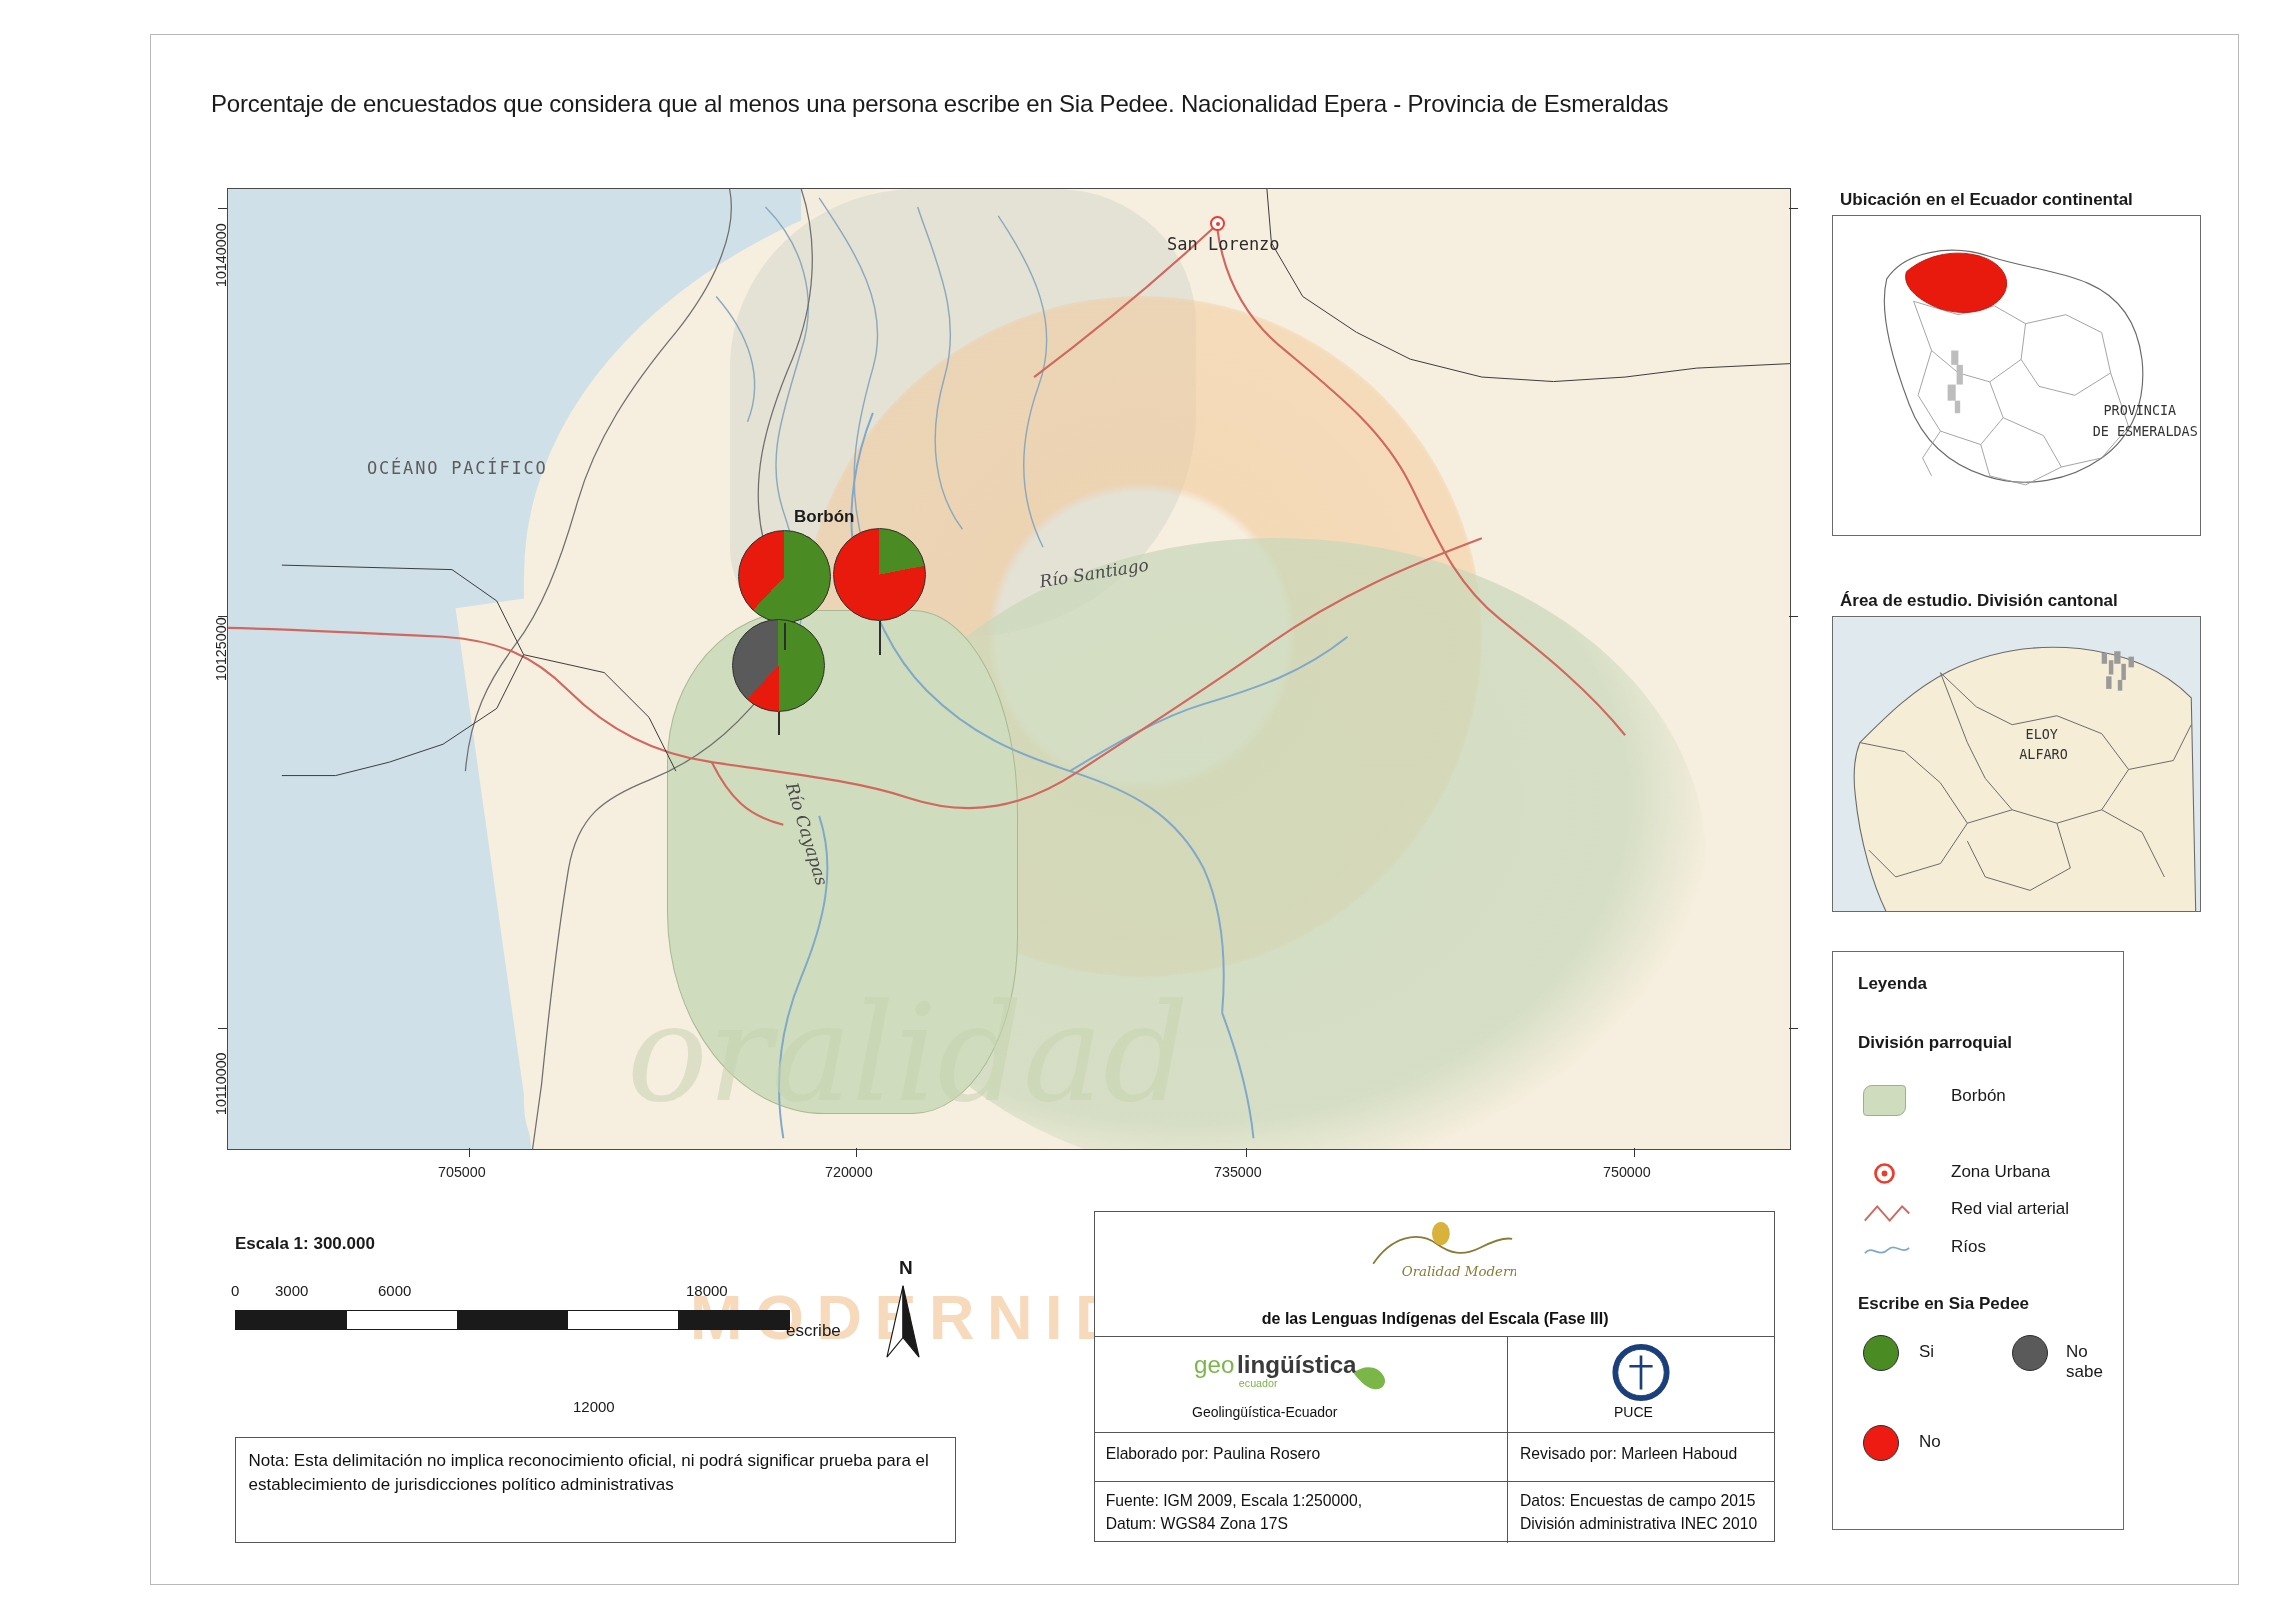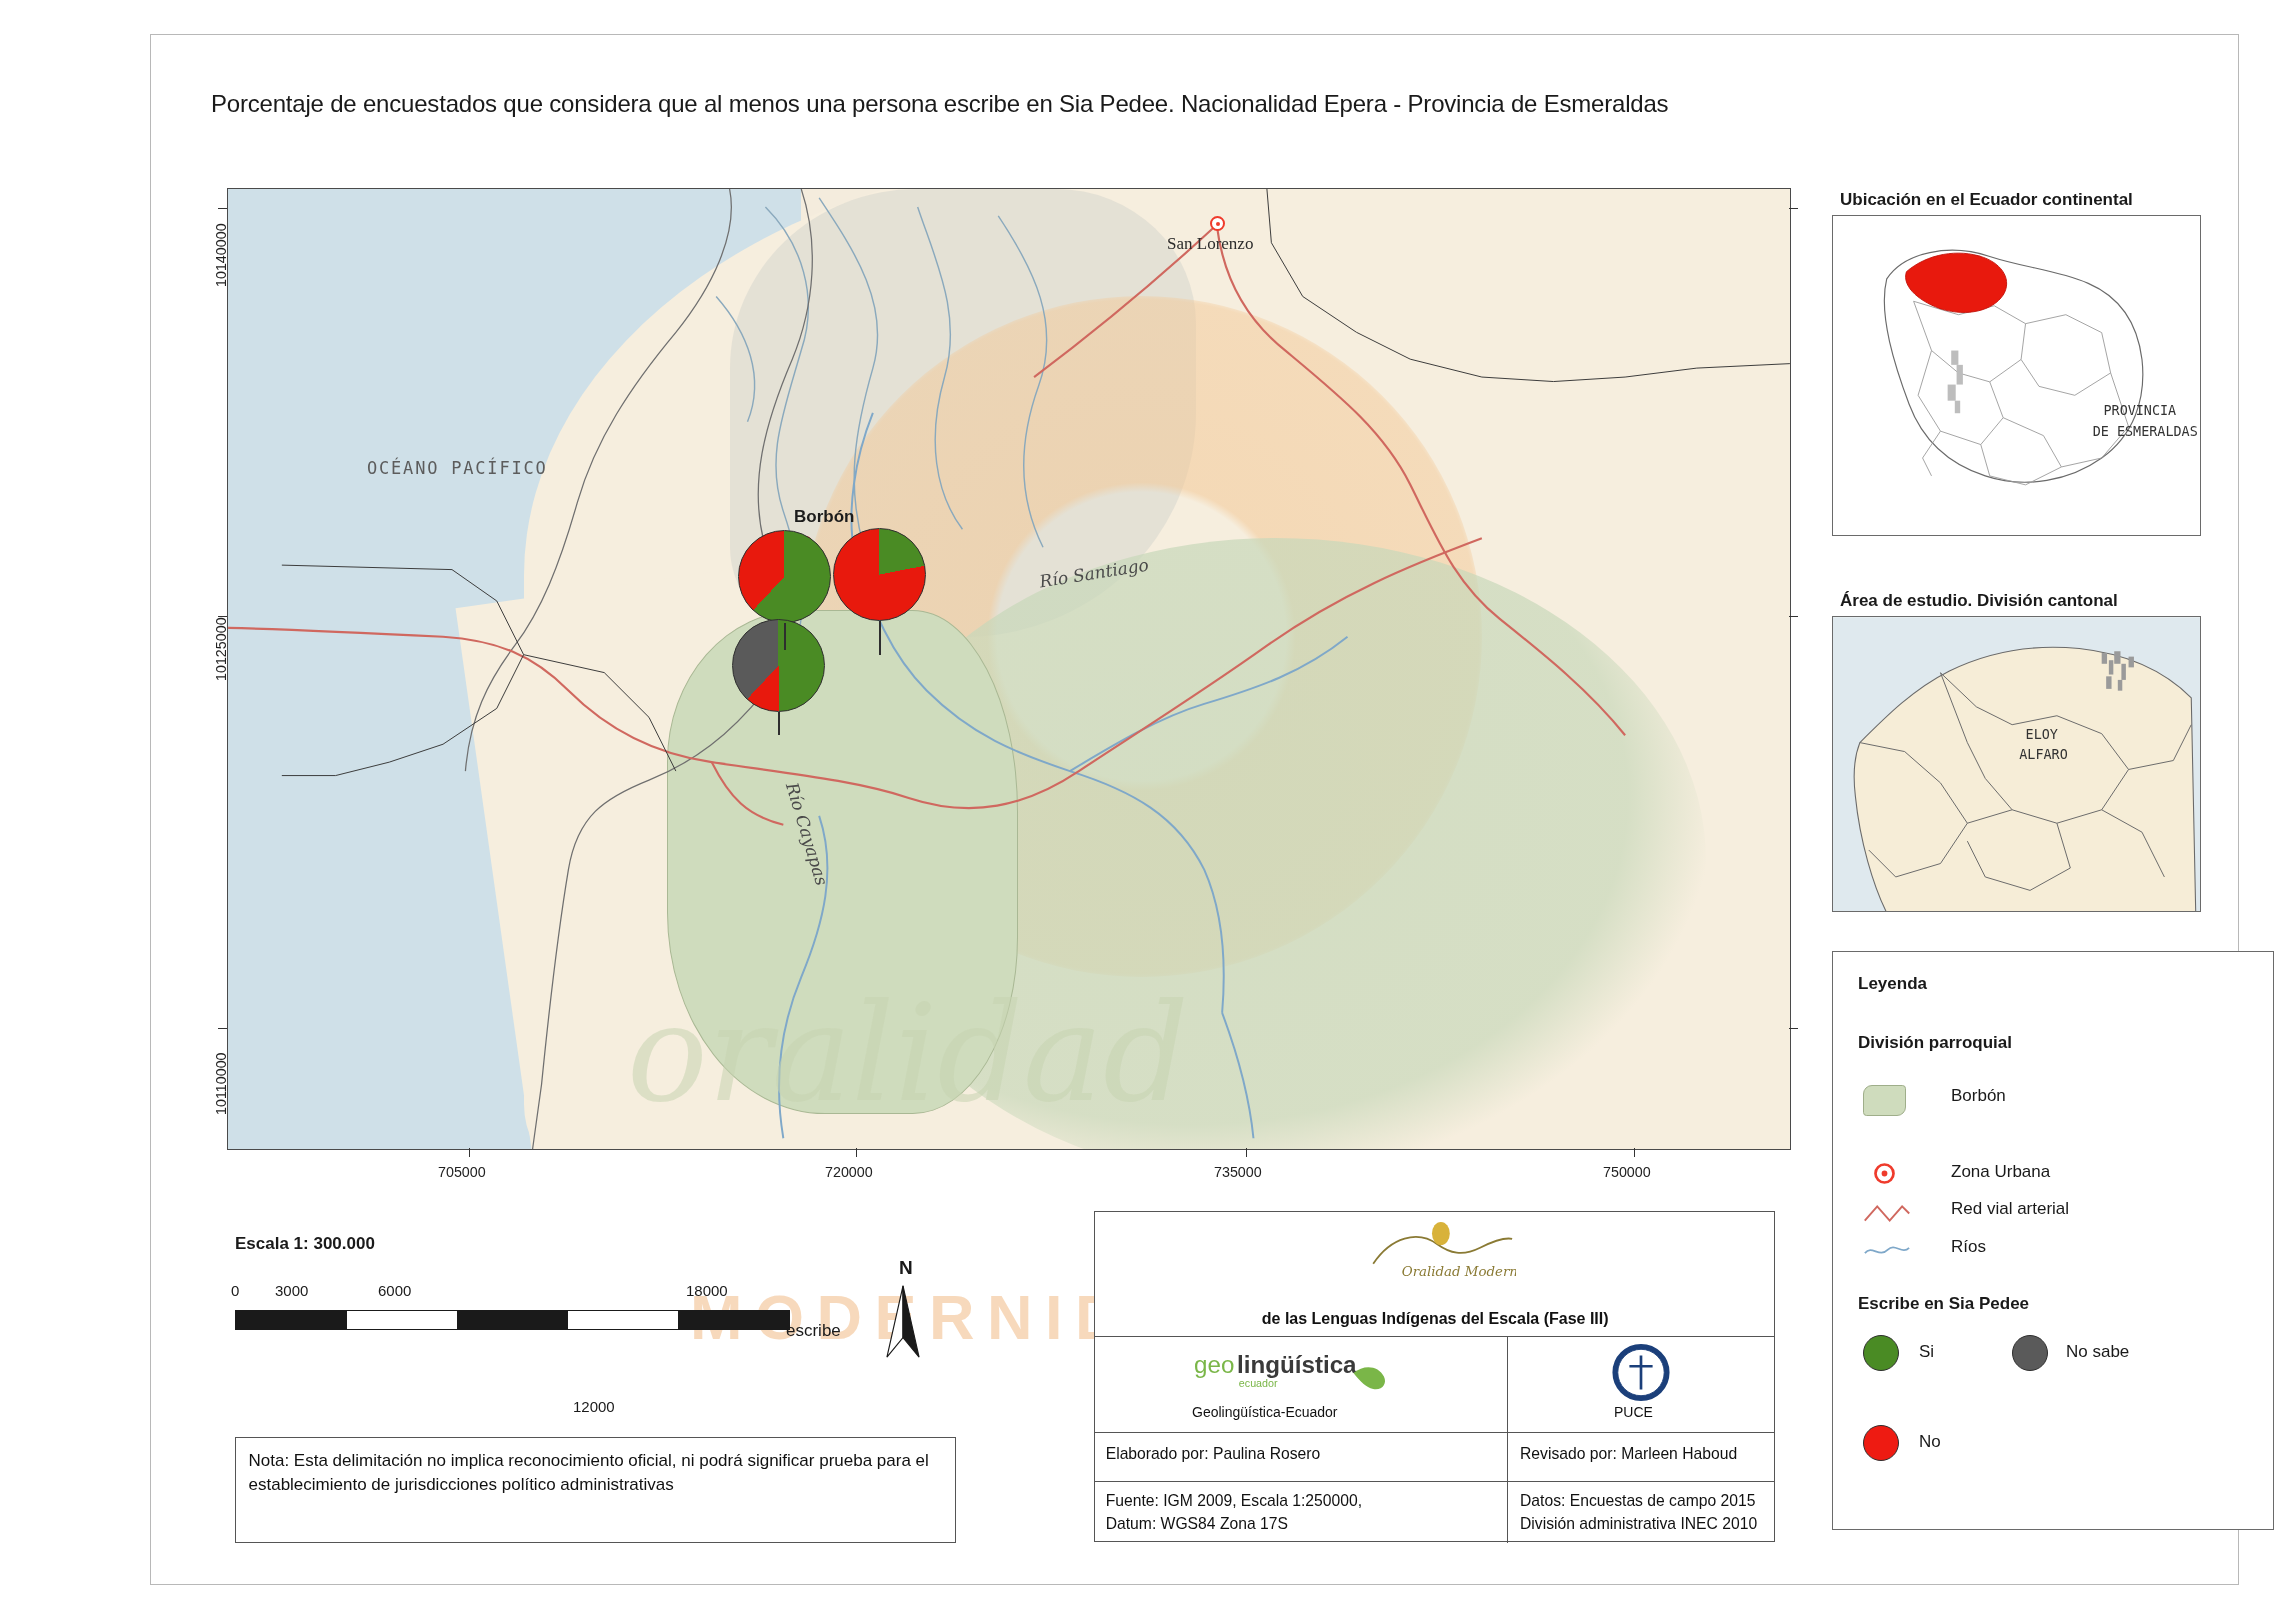--- a/index.html
+++ b/index.html
@@ -239,21 +239,21 @@
   .inset-bg {
     position: absolute;
     left: 0; top: 0;
     width: 100%; height: 100%;
     overflow: hidden;
   }
   
   .legend-box {
     position: absolute;
     left: 1832px; top: 951px;
-    width: 442px; height: 579px;
+    width: 292px; height: 579px;
     border: 0.9px solid #6a6a6a;
     background: #ffffff;
     box-sizing: border-box;
   }
   .legend-heading {
     position: absolute;
     font-size: 17px;
     font-weight: bold;
     color: #1a1a1a;
   }
@@ -418,21 +418,21 @@
       <g class="boundary">
         <path d="M60 420 L 250 425 L 300 460 L 330 520 L 300 580 L 240 620 L 180 640 L 120 655 L 60 655"></path>
         <path d="M330 520 L 420 540 L 470 590 L 500 650"></path>
         <path d="M1160 0 L 1165 60 L 1200 120 L 1260 160 L 1320 190 L 1400 210 L 1480 215 L 1560 210 L 1640 200 L 1744 195"></path>
       </g>
     </svg>
 
     <div class="ocean-label">OCÉANO PACÍFICO</div>
 
     <div class="urban-dot" style="left:982px; top:27px;"></div>
-    <div class="city-label" style="left:939px; top:45px;font-family:Liberation Serif, serif;">San Lorenzo</div>
+    <div class="city-label" style="left:939px; top:45px;">San Lorenzo</div>
 
     <div class="urban-dot" style="left:570px; top:347px;"></div>
     <div class="town-label" style="left:566px; top:318px;">Borbón</div>
 
     <div class="river-label" style="left:811px; top:374px; transform:rotate(-9deg);">Río Santiago</div>
     <div class="river-label" style="left:573px; top:591px; transform:rotate(73deg); transform-origin:left top;">Río Cayapas</div>
 
     <div class="pie" style="left:510px; top:341px; width:93px; height:93px;
          background: conic-gradient(from 0deg, #4a8b24 0deg 223deg, #e8190d 223deg 360deg);"></div>
     <div class="pie" style="left:605px; top:339px; width:93px; height:93px;

